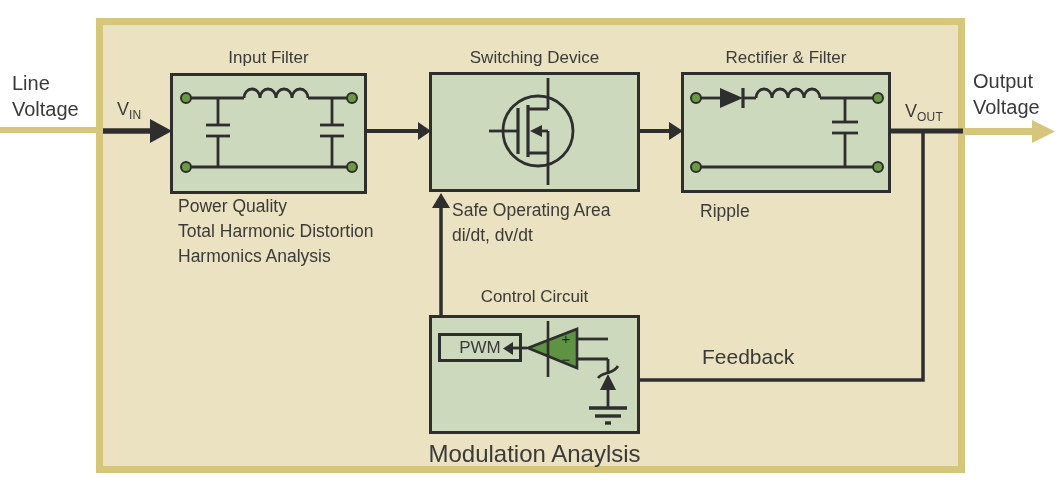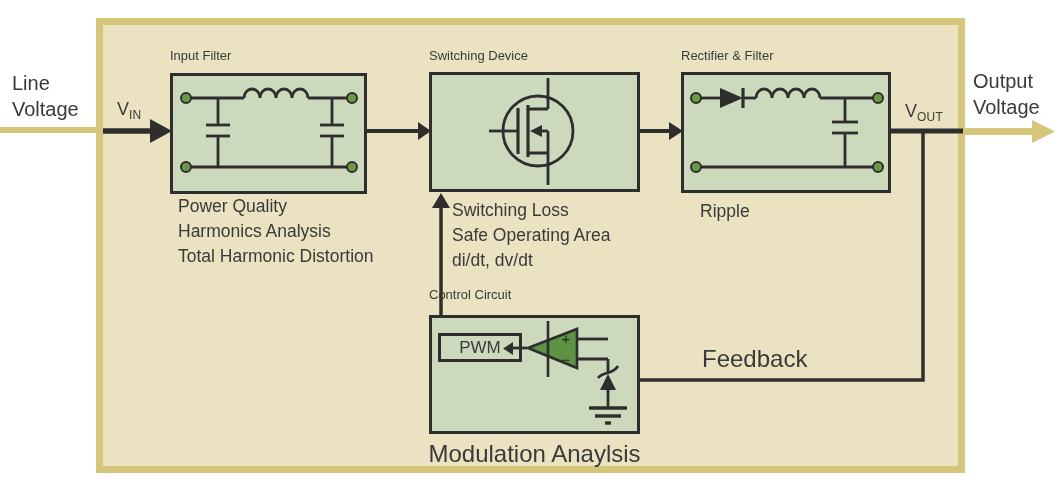--- a/index.html
+++ b/index.html
@@ -19,38 +19,38 @@
   .blk-switch{left:429px;top:72px;width:211px;height:120px;}
   .blk-rect{left:681px;top:72px;width:210px;height:121px;}
   .blk-ctrl{left:429px;top:315px;width:211px;height:119px;}
   .pwm-box{
     position:absolute;left:438px;top:333px;width:84px;height:29px;box-sizing:border-box;
     border:3px solid #2e2e2e;z-index:6;display:flex;align-items:center;justify-content:center;
     font-size:17px;color:#3a3a3a;
   }
   svg.wires{position:absolute;left:0;top:0;z-index:5;}
   .txt{position:absolute;z-index:6;white-space:nowrap;}
-  .title{font-size:13px;}
+  .title{font-size:17px;text-align:center;}
   .t-input{left:170px;top:48px;width:197px;}
   .t-switch{left:429px;top:48px;width:211px;}
   .t-rect{left:681px;top:48px;width:210px;}
   .t-ctrl{left:429px;top:287px;width:211px;}
   .t-mod{left:419px;top:440px;width:231px;font-size:24px;text-align:center;}
   .ann{font-size:17.5px;line-height:25px;}
   .a-input{left:178px;top:194px;}
   .a-switch{left:452px;top:198px;}
   .a-ripple{left:700px;top:199px;}
   .io-label{font-size:20px;line-height:26px;}
   .l-line{left:12px;top:70px;}
   .l-out{left:973px;top:68px;}
   .sig{font-size:18px;}
   .sig .sub{font-size:12px;vertical-align:-4px;letter-spacing:0.2px;}
   .s-vin{left:117px;top:99px;}
   .s-vout{left:905px;top:101px;}
-  .fb-label{left:702px;top:345px;font-size:24px;}
+  .fb-label{left:702px;top:345px;font-size:21px;}
 </style>
 </head>
 <body>
 
 <div class="stage">
 
   <div class="outer-box"></div>
 
   <div class="block blk-input"></div>
   <div class="block blk-switch"></div>
@@ -187,25 +187,24 @@
   </div>
 
   <div class="txt title t-input">Input Filter</div>
   <div class="txt title t-switch">Switching Device</div>
   <div class="txt title t-rect">Rectifier &amp; Filter</div>
   <div class="txt title t-ctrl">Control Circuit</div>
   <div class="txt t-mod">Modulation Anaylsis</div>
 
   <div class="txt ann a-input">
     <div>Power Quality</div>
+    <div>Total Harmonic Distortion</div>
     <div>Harmonics Analysis</div>
-    <div>Total Harmonic Distortion</div>
   </div>
   <div class="txt ann a-switch">
-    <div>Switching Loss</div>
     <div>Safe Operating Area</div>
     <div>di/dt, dv/dt</div>
   </div>
   <div class="txt ann a-ripple">Ripple</div>
 
   <div class="txt io-label l-line">
     <div>Line</div>
     <div>Voltage</div>
   </div>
   <div class="txt io-label l-out">

